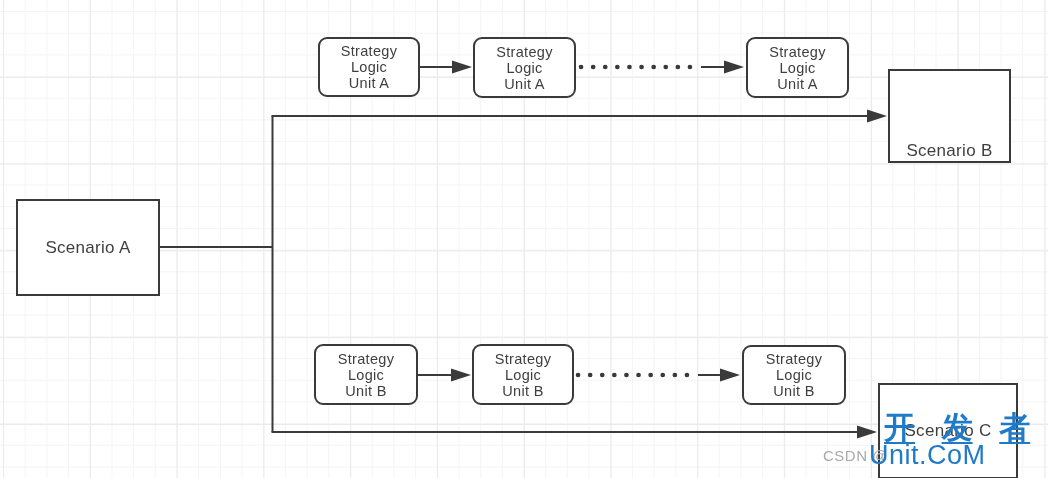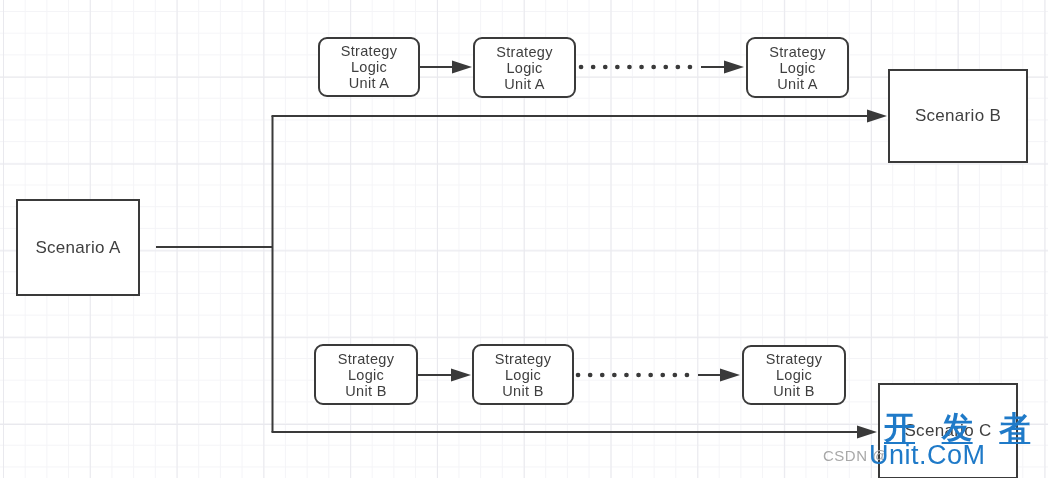--- a/index.html
+++ b/index.html
@@ -47,22 +47,22 @@
     line-height: 16px;
   }
   .node.rect {
     font-size: 17px;
   }
   .node .label {
     white-space: pre-line;
     letter-spacing: 0.3px;
   }
   
-  .n-scenario-a { left: 16px;  top: 199px; width: 124px; height: 97px; }
-  .n-scenario-b { left: 888px; top: 69px;  width: 140px; height: 94px; }
+  .n-scenario-a { left: 16px;  top: 199px; width: 144px; height: 97px; }
+  .n-scenario-b { left: 888px; top: 69px;  width: 123px; height: 94px; align-items: flex-end; }
   .n-scenario-c { left: 878px; top: 383px; width: 140px; height: 96px; }
   .n-unit-a1 { left: 318px; top: 37px;  width: 102px; height: 60px; }
   .n-unit-a2 { left: 473px; top: 37px;  width: 103px; height: 61px; }
   .n-unit-a3 { left: 746px; top: 37px;  width: 103px; height: 61px; }
   .n-unit-b1 { left: 314px; top: 344px; width: 104px; height: 61px; }
   .n-unit-b2 { left: 472px; top: 344px; width: 102px; height: 61px; }
   .n-unit-b3 { left: 742px; top: 345px; width: 104px; height: 60px; }
   
   .wm-csdn {
     position: absolute;

